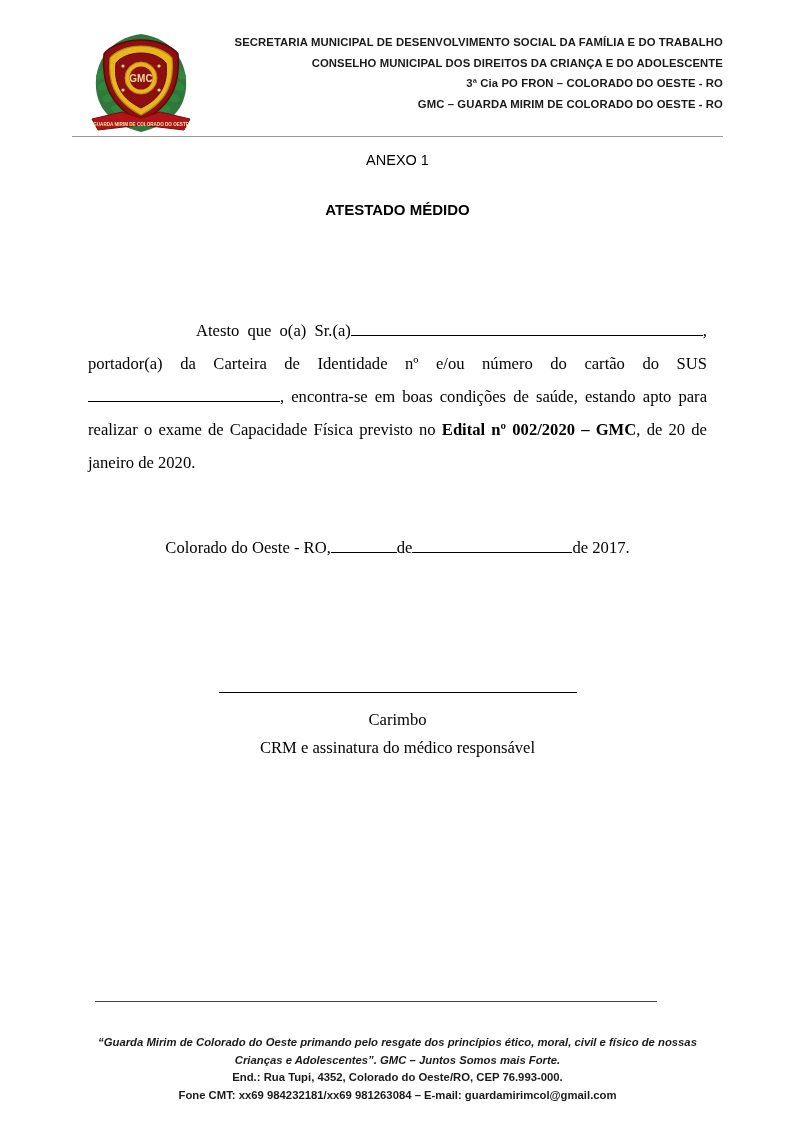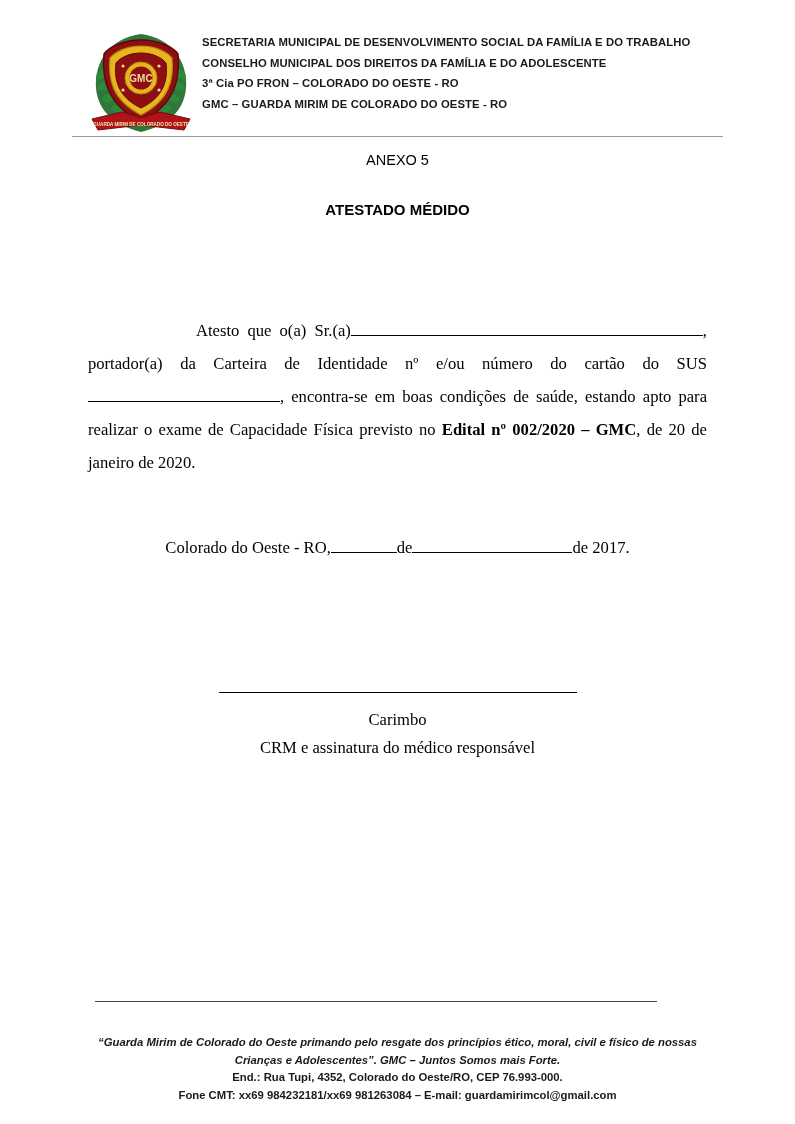--- a/index.html
+++ b/index.html
@@ -35,21 +35,21 @@
     left: 10px;
     top: 4px;
     width: 118px;
     height: 112px;
   }
   .header-text {
     position: absolute;
     left: 130px;
     right: 0;
     top: 10px;
-    text-align: left;
+    text-align: right;
     font-family: "Liberation Sans", sans-serif;
     font-weight: bold;
     font-size: 11.3px;
     line-height: 20.5px;
     letter-spacing: 0.1px;
     color: #1a1a1a;
   }
   .header-rule {
     position: absolute;
     left: 72px;
@@ -216,29 +216,29 @@
             <circle cx="77" cy="64" r="1.6"></circle>
         </g>
 
         <path d="M10 93 L40 86 L59 92 L78 86 L108 93 L102 104 L59 99 L16 104 Z" fill="#b01419" stroke="#760c0f" stroke-width="1"></path>
         <text x="59" y="100" font-family="Liberation Sans, sans-serif" font-size="4.6" font-weight="bold" fill="#f7e7a9" text-anchor="middle">GUARDA MIRIM DE COLORADO DO OESTE</text>
       </svg>
     </div>
 
     <div class="header-text">
       <div>SECRETARIA MUNICIPAL DE DESENVOLVIMENTO SOCIAL DA FAMÍLIA E DO TRABALHO</div>
-      <div>CONSELHO MUNICIPAL DOS DIREITOS DA FAMÍLIA E DO ADOLESCENTE</div>
+      <div>CONSELHO MUNICIPAL DOS DIREITOS DA CRIANÇA E DO ADOLESCENTE</div>
       <div>3ª Cia PO FRON – COLORADO DO OESTE - RO</div>
       <div>GMC – GUARDA MIRIM DE COLORADO DO OESTE - RO</div>
     </div>
   </div>
 
   <div class="header-rule"></div>
 
-  <div class="anexo">ANEXO 5</div>
+  <div class="anexo">ANEXO 1</div>
   <div class="doc-title">ATESTADO MÉDIDO</div>
 
   <div class="body-block">
     <p>
       <span class="indent"></span><span>Atesto que o(a) Sr.(a)</span><span class="fill fill-1"></span><span>, portador(a) da Carteira de Identidade nº e/ou número do cartão do SUS</span><span class="fill fill-2"></span><span>, encontra-se em boas condições de saúde, estando apto para realizar o exame de Capacidade Física previsto no</span> <b>Edital nº 002/2020 – GMC</b><span>, de 20 de janeiro de 2020.</span>
     </p>
   </div>
 
   <div class="date-line">
     <span>Colorado do Oeste - RO,</span><span class="fill-day"></span><span>de</span><span class="fill-month"></span><span>de 2017.</span>

